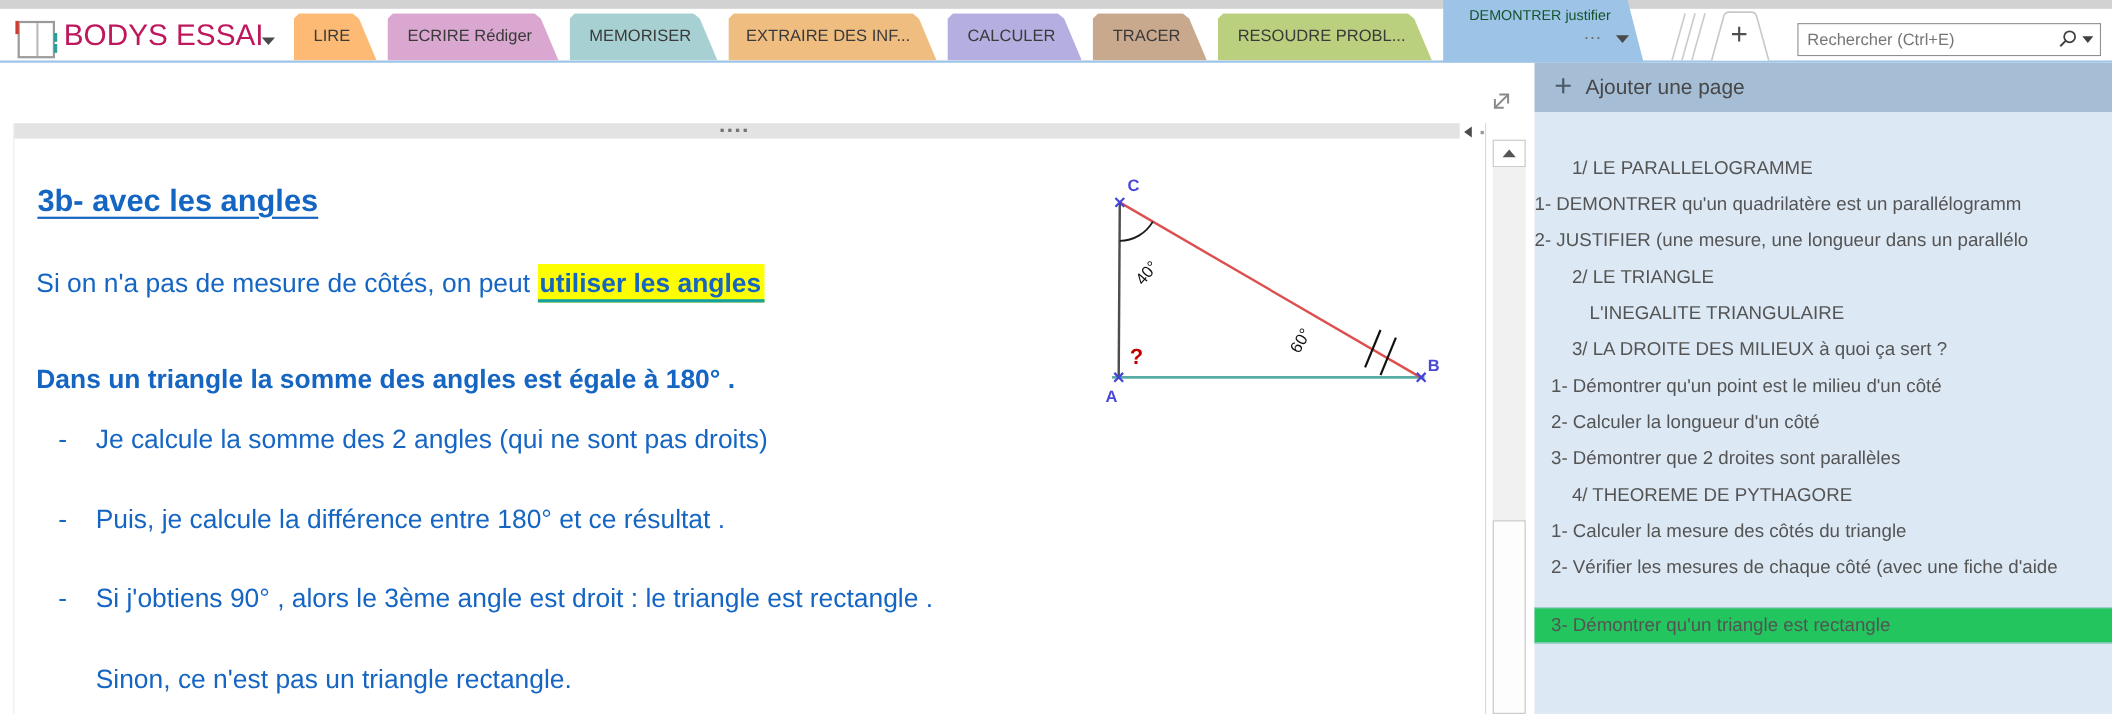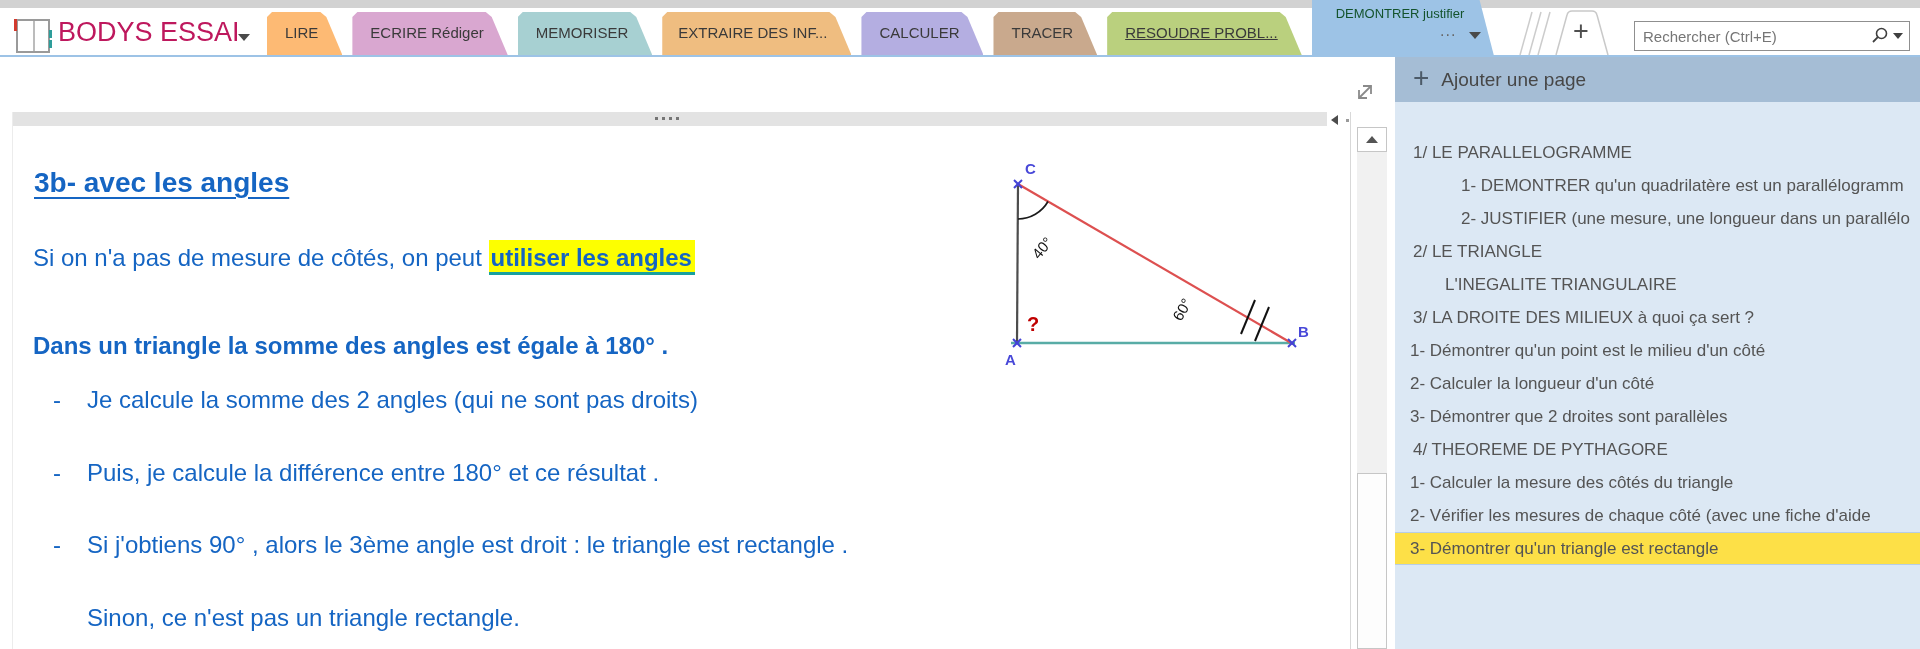--- a/index.html
+++ b/index.html
@@ -76,25 +76,25 @@
 
   
   .sidebar{position:absolute;left:1395px;top:57px;width:525px;height:592px;z-index:4;}
   .addpage{height:45px;background:#a5bdd5;display:flex;align-items:center;padding-left:18px;
            font-size:19px;color:#474747;}
   .addpage .plus{font-size:28px;font-weight:300;color:#4c5a68;margin-right:12px;line-height:1;transform:translateY(-2px);}
   .pagelist{position:absolute;left:0;top:45px;width:525px;height:547px;background:#dce8f4;
             padding-top:34px;box-sizing:border-box;}
   .pagerow{height:33px;display:flex;align-items:center;font-size:17px;color:#545454;
            white-space:nowrap;overflow:hidden;}
-  .pagerow.section{padding-left:18px;}
-  .pagerow.sub{padding-left:66px;}
+  .pagerow.section{padding-left:18px;margin-left:16px;}
+  .pagerow.sub{}
   .pagerow.sub2{padding-left:50px;}
   .pagerow.plain{padding-left:15px;}
-  .pagerow.selected{background:#fde047;border-top:1px solid #b7cde5;border-bottom:1px solid #b7cde5;box-sizing:content-box;height:31px;}
+  .pagerow.selected{background:#22c55e;border-top:1px solid #b7cde5;border-bottom:1px solid #b7cde5;box-sizing:content-box;height:31px;margin-top:20px;}
 </style>
 </head>
 <body>
 
 <div class="topbar">
   <div class="winstrip"></div>
   <div class="blueline"></div>
 
   <div class="nbicon">
     <div class="spine"></div>
@@ -105,21 +105,21 @@
   <div class="nbtitle">BODYS ESSAI</div>
   <div class="nbcaret"></div>
 
   <div class="tabbar">
       <div class="tab" style="background: #fdba74;">LIRE</div>
       <div class="tab" style="background: rgb(217, 167, 208);">ECRIRE Rédiger</div>
       <div class="tab" style="background: rgb(167, 208, 210);">MEMORISER</div>
       <div class="tab" style="background: rgb(239, 189, 128); padding-left: 16px;">EXTRAIRE DES INF...</div>
       <div class="tab" style="background: rgb(180, 174, 225);">CALCULER</div>
       <div class="tab" style="background: rgb(201, 169, 141);">TRACER</div>
-      <div class="tab" style="background: rgb(186, 208, 126); text-decoration: underline;">RESOUDRE PROBL...</div>
+      <div class="tab" style="background: rgb(186, 208, 126);">RESOUDRE PROBL...</div>
       <div class="tab active" style="background: rgb(157, 195, 230);">DEMONTRER justifier</div>
     </div>
 
   <div class="overflow">
     <span class="dots">...</span>
     <span class="caret-down"></span>
   </div>
 
   <svg class="ghosts" width="112" height="49" viewBox="0 0 112 49">
     <line x1="8" y1="47" x2="20" y2="4" stroke="#cccccc" stroke-width="1.5"></line>

